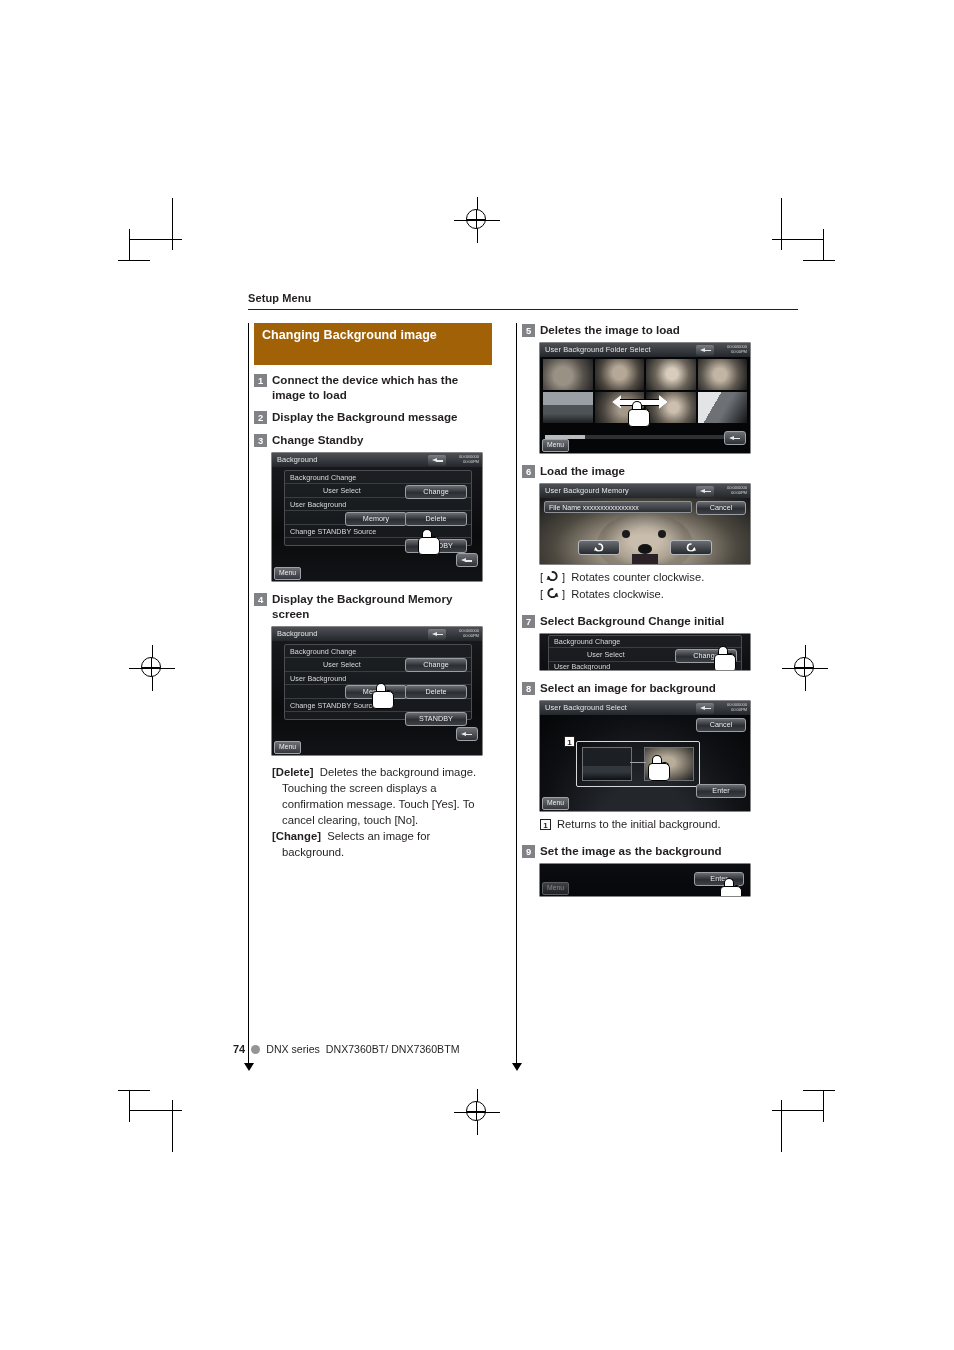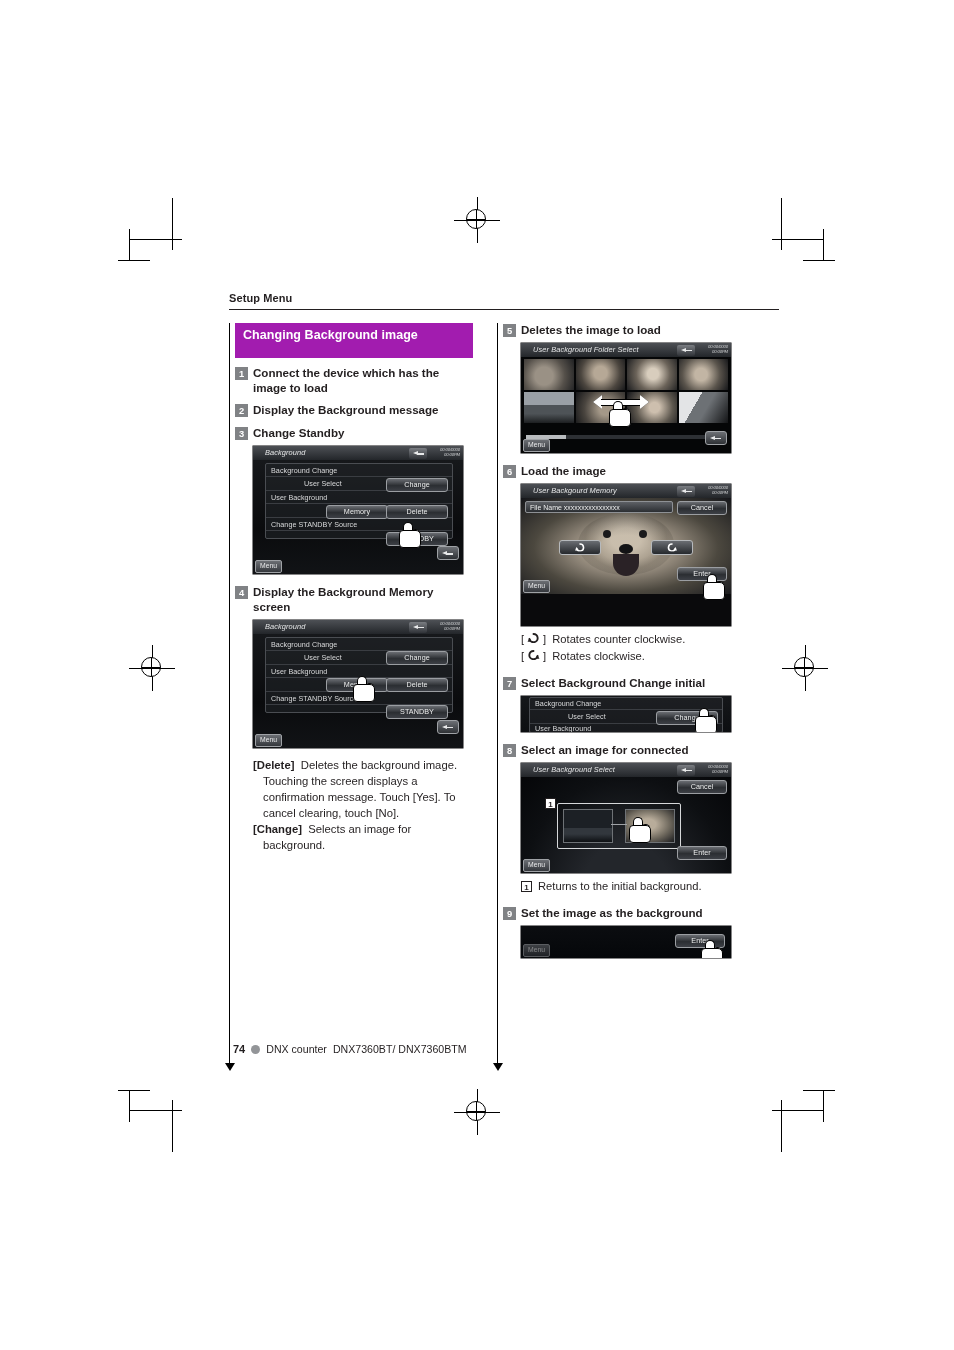--- a/index.html
+++ b/index.html
@@ -34,21 +34,21 @@
   }
   .reg .circ::before, .reg .circ::after {
     content: ""; position: absolute; background: #000;
   }
   .reg .circ::before { left: 50%; top: 0; width: 1px; height: 18px; margin-left: -0.5px; }
   .reg .circ::after  { top: 50%; left: 0; height: 1px; width: 18px; margin-top: -0.5px; }
 
   
   .page {
     position: absolute;
-    left: 229px; top: 292px;
+    left: 248px; top: 292px;
     width: 550px;
   }
 
   .running-head {
     font-size: 11px;
     font-weight: bold;
     letter-spacing: 0.1px;
     color: #231f20;
     padding-bottom: 5px;
   }
@@ -66,25 +66,25 @@
   .col.left  { border-left: 0; }
 
   
   .col-rule {
     position: absolute;
     top: 0; bottom: 0; left: 0;
     width: 1px; background: #000;
   }
 
   .section-title {
-    background: #a21caf;
+    background: #a16207;
     color: #fff;
     font-size: 12.5px;
     font-weight: bold;
-    padding: 6px 8px 15px 8px;
+    padding: 6px 8px 22px 8px;
     letter-spacing: 0.05px;
     line-height: 1.1;
   }
 
   .lead {
     font-size: 11.6px;
     line-height: 1.42;
     margin: 6px 0 9px 0;
     color: #231f20;
   }
@@ -163,23 +163,22 @@
     box-shadow: 0 0 0 0.5px #0a0a0c;
   }
 
   .shot .titlebar {
     position: relative;
     height: 14px;
     background: linear-gradient(#4d5055, #23262a);
     color: #e6e7e8;
     font-size: 7.4px;
     line-height: 14px;
-    padding-left: 12px;
+    padding-left: 5px;
     letter-spacing: 0.1px;
-    font-style: italic;
   }
   .shot .clock {
     position: absolute; right: 3px; top: 1px;
     font-size: 4.2px; line-height: 1.25;
     color: #cfd1d3; text-align: right;
     letter-spacing: -0.1px;
   }
   .shot .titlekey {
     position: absolute; right: 36px; top: 2px;
     width: 18px; height: 11px;
@@ -617,21 +616,21 @@
           <span class="backkey" style="top:74px;"></span>
           <span class="menu-tab">Menu</span>
         </div>
       </div>
 
       <div class="step" style="margin-top:11px;">
         <span class="step-num">6</span>
         <span class="step-title">Load the image</span>
       </div>
 
-      <div class="shot" style="height:142px; margin-left:18px;">
+      <div class="shot" style="height:80px; margin-left:18px;">
         <div class="titlebar">
           <span>User Backgourd Memory</span>
           <span class="titlekey"></span>
           <span class="clock">
             <span>00:00/0000</span><br>
             <span>00:00PM</span>
           </span>
         </div>
         <div class="body" style="height:96px; background:radial-gradient(ellipse at 50% 52%, #b9ac99 0 18%, #8a8174 38%, #4c483f 62%, #15161a 100%);">
           <div style="position:absolute; left:4px; top:3px; right:4px; height:12px;">
@@ -709,21 +708,21 @@
           <div class="hand" style="right:14px; top:12px;">
             <span class="finger"></span>
               <span class="knuckle"></span>
               <span class="palm"></span>
           </div>
         </div>
       </div>
 
       <div class="step" style="margin-top:11px;">
         <span class="step-num">8</span>
-        <span class="step-title">Select an image for connected</span>
+        <span class="step-title">Select an image for background</span>
       </div>
 
       <div class="shot" style="height:110px; margin-left:18px;">
         <div class="titlebar">
           <span>User Background Select</span>
           <span class="titlekey"></span>
           <span class="clock">
             <span>00:00/0000</span><br>
             <span>00:00PM</span>
           </span>
@@ -771,15 +770,15 @@
         </div>
       </div>
 
     </div>
   </div>
 </div>
 
 <div class="footer">
   <span class="pg">74</span>
   <span class="dot"></span>
-  <span>DNX counter</span>
+  <span>DNX series</span>
   <span>DNX7360BT/ DNX7360BTM</span>
 </div>
 
 </body></html>

